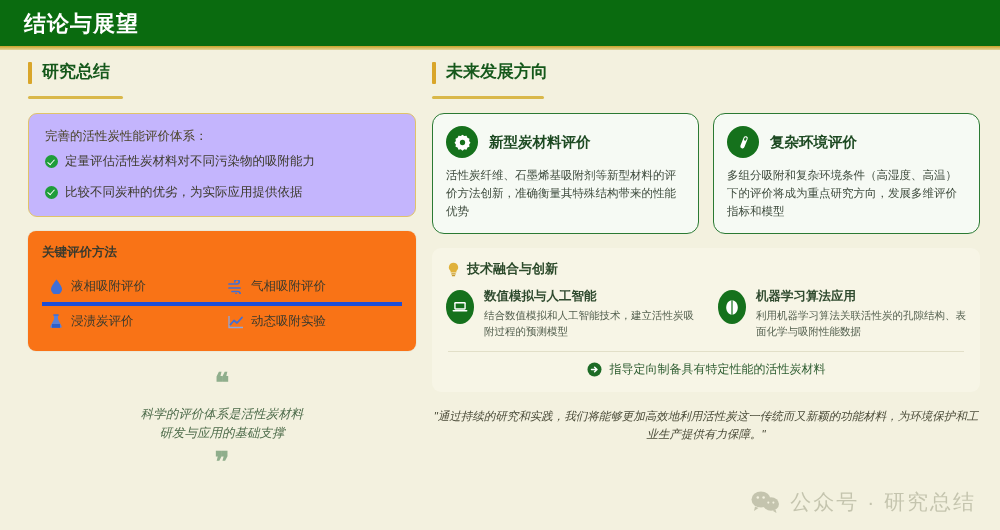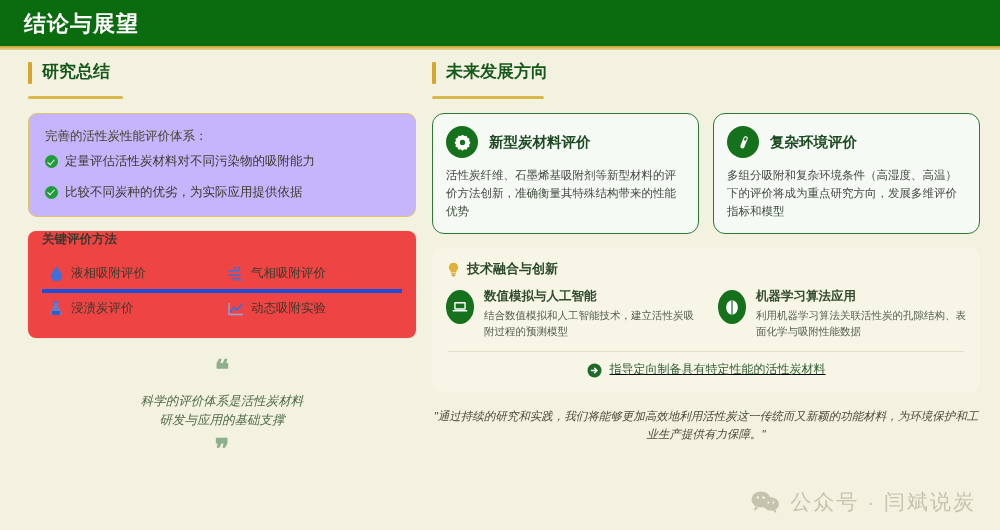--- a/index.html
+++ b/index.html
@@ -64,21 +64,21 @@
   .check:after{
     content:"";position:absolute;left:3.6px;top:2.8px;
     width:3.4px;height:6px;border:solid #fff;border-width:0 1.6px 1.6px 0;
     transform:rotate(42deg);
   }
   .bullet .btxt{font-size:12.5px;color:#3c3a2c;line-height:1.25;}
 
   
   .methods-card{
     margin-top:14px;width:388px;box-sizing:border-box;
-    background:#ef4444;border-radius:8px;padding:0 14px 14px 14px;
+    background:#f97316;border-radius:8px;padding:13px 14px 14px 14px;
     box-shadow:0 0 0 1px rgba(0,0,0,0.03);
   }
   .methods-title{font-size:12.5px;font-weight:bold;color:#3b3a2d;margin-bottom:10px;}
   .methods-grid{display:flex;flex-wrap:wrap;}
   .method{
     width:50%;box-sizing:border-box;display:flex;align-items:center;
     padding:7px 4px 7px 6px;border-bottom:4px solid #1d4ed8;
   }
   .method:nth-child(3),.method:nth-child(4){border-bottom:none;}
   .m-ico{width:16px;height:16px;margin-right:7px;flex:0 0 16px;
@@ -123,21 +123,21 @@
   .fusion-grid{display:flex;gap:24px;}
   .fu-item{display:flex;width:50%;box-sizing:border-box;}
   .fu-ico{
     width:28px;height:34px;border-radius:50%/50%;background:#15711c;
     flex:0 0 28px;margin-right:10px;margin-top:2px;
     display:flex;align-items:center;justify-content:center;
   }
   .fu-title{font-size:12.5px;font-weight:bold;color:#2f4a2e;margin-bottom:3px;}
   .fu-desc{font-size:10.5px;color:#54604f;line-height:1.5;}
   .fusion-div{height:1px;background:#e2dfc8;margin:11px 2px 0 2px;}
-  .fusion-foot{display:flex;align-items:flex-end;justify-content:center;padding:9px 0 4px 0;text-decoration:underline;}
+  .fusion-foot{display:flex;align-items:center;justify-content:center;padding:9px 0 4px 0;}
   .arrow-ico{width:15px;height:15px;margin-right:8px;flex:0 0 15px;display:flex;}
   .fusion-foot .ftxt{font-size:12px;color:#2d5c30;}
 
   
   .bottom-quote{
     margin-top:15px;width:548px;text-align:center;
     font-size:11.5px;font-style:italic;color:#4a4b38;line-height:1.6;
   }
 
   
@@ -343,16 +343,16 @@
         <ellipse cx="11" cy="9.5" rx="9.5" ry="8" fill="#8d8f74"></ellipse>
         <path d="M5 16.5 L4 21 L8.5 18 Z" fill="#8d8f74"></path>
         <circle cx="7.8" cy="7.6" r="1.25" fill="#f3f1df"></circle>
         <circle cx="13.6" cy="7.6" r="1.25" fill="#f3f1df"></circle>
         <ellipse cx="21" cy="14" rx="8" ry="6.8" fill="#8d8f74"></ellipse>
         <path d="M25.5 19.6 L26.6 23 L22.6 20.8 Z" fill="#8d8f74"></path>
         <circle cx="18.3" cy="12.6" r="1.05" fill="#f3f1df"></circle>
         <circle cx="23.4" cy="12.6" r="1.05" fill="#f3f1df"></circle>
       </svg>
     </span>
-    <span class="wm-txt">公众号 · 闫斌说炭</span>
+    <span class="wm-txt">公众号 · 研究总结</span>
   </div>
 
 </div>
 
 </body></html>

